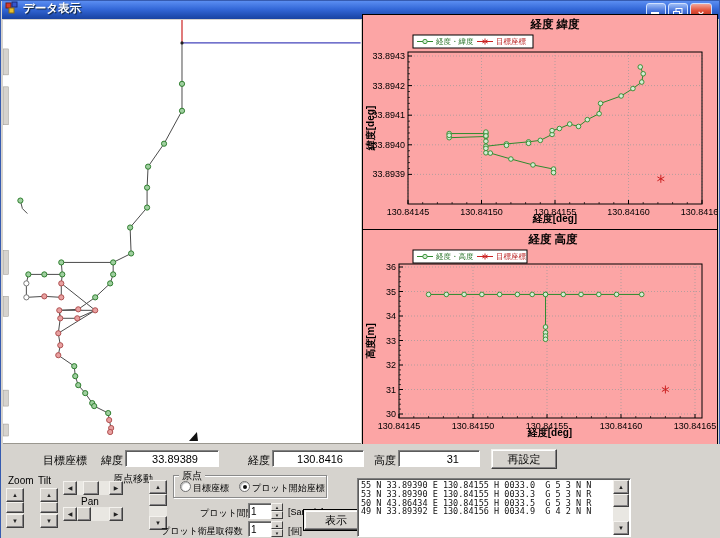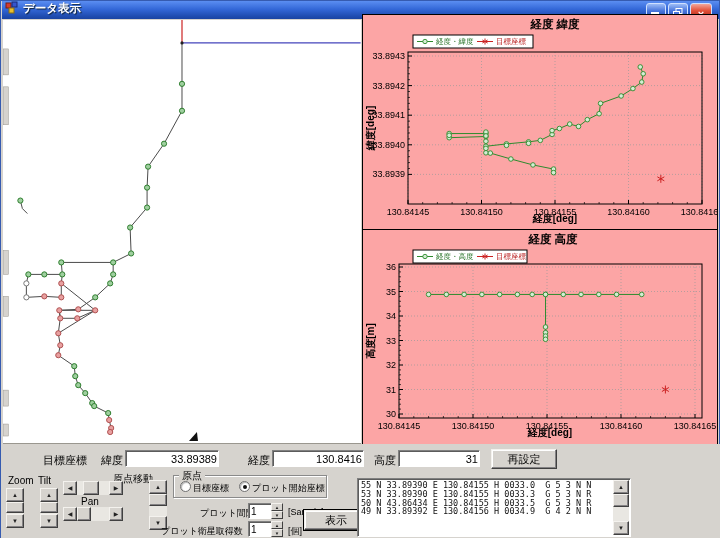--- a/index.html
+++ b/index.html
@@ -24,21 +24,21 @@
     border-bottom:1px solid #9a978f}
   .chart{position:absolute;left:361px;width:356px;height:245px;background:#fca5a5;border:1px solid #000}
   #chartTopBox{top:13px}
   #chartBotBox{top:228px}
   
   #panel{position:absolute;left:0;top:443px;width:720px;height:95px;background:#d6d3ce}
   .lbl{position:absolute;font-size:11px;color:#000;white-space:nowrap}
   .lbl10{font-size:10px}
   .lbl9{font-size:9px}
   .tb{position:absolute;height:17px;background:#fff;border:1px solid;border-color:#808080 #fff #fff #808080;
-    box-shadow:inset 1px 1px 0 #5c5c5c;font-size:11px;text-align:right;padding:0 1px;
+    box-shadow:inset 1px 1px 0 #5c5c5c;font-size:11px;text-align:right;padding:0 20px;
     font-family:"Liberation Sans",sans-serif}
   .btn{position:absolute;background:#d6d3ce;border:1px solid;border-color:#f4f2ee #404040 #404040 #f4f2ee;
     box-shadow:inset -1px -1px 0 #848284,inset 1px 1px 0 #fff;font-size:11px;text-align:center;
     cursor:pointer;font-family:"Liberation Sans",sans-serif}
   .btn.def{box-shadow:0 0 0 1px #000,inset -1px -1px 0 #848284,inset 1px 1px 0 #fff}
   .sbtn{position:absolute;background:#d6d3ce;border:1px solid;border-color:#f4f2ee #404040 #404040 #f4f2ee;
     box-shadow:inset -1px -1px 0 #848284;font-size:6px;line-height:12px;text-align:center;color:#222;cursor:pointer}
   .strack{position:absolute;background:#e9e7e2}
   .sthumb{position:absolute;background:#d6d3ce;border:1px solid;border-color:#f4f2ee #404040 #404040 #f4f2ee;
     box-shadow:inset -1px -1px 0 #848284;cursor:pointer}

